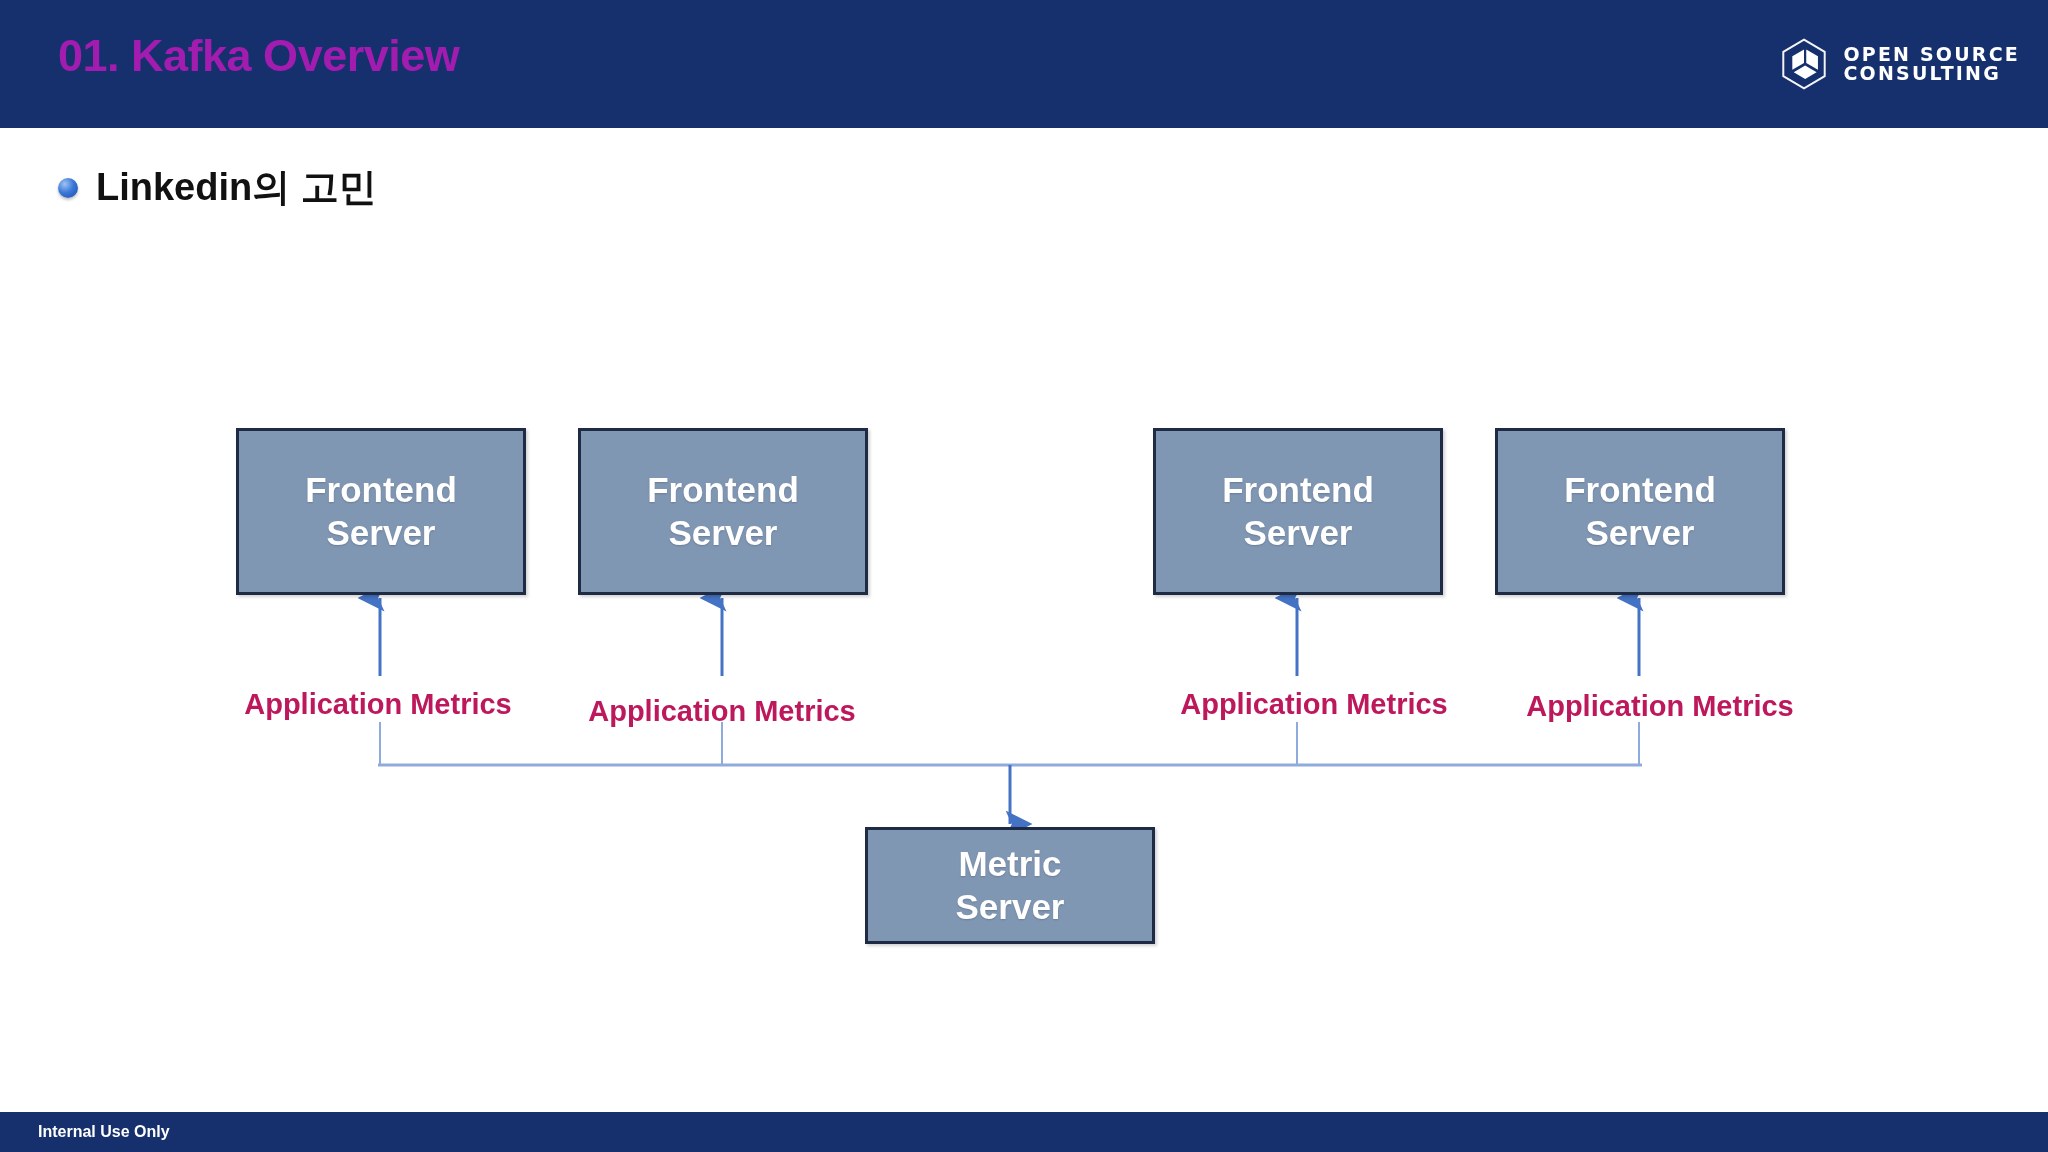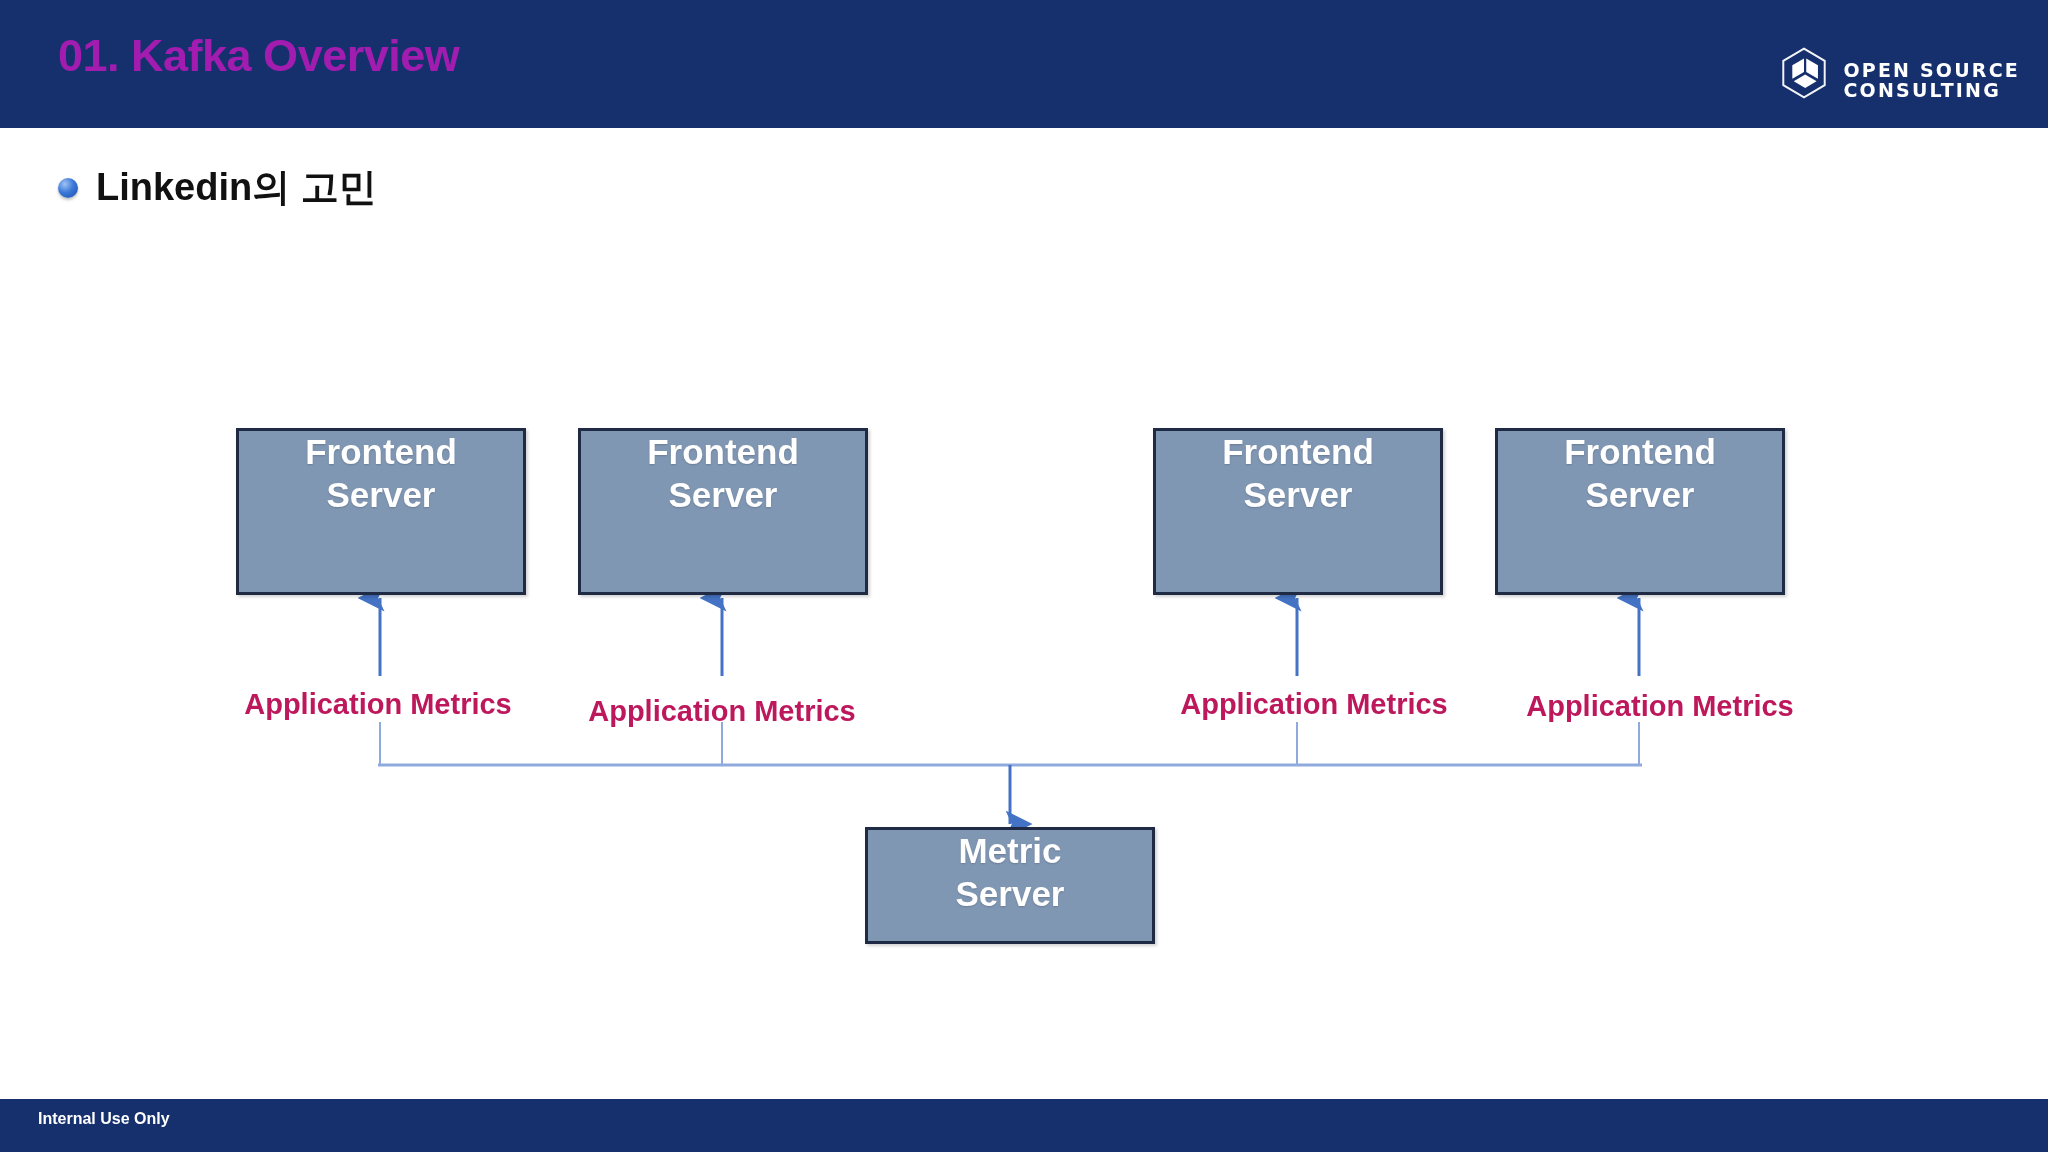--- a/index.html
+++ b/index.html
@@ -34,23 +34,22 @@
     white-space: nowrap;
   }
 
   
   #logo {
     position: absolute;
     right: 28px;
     top: 36px;
     height: 56px;
     display: flex;
-    align-items: flex-end;
+    align-items: center;
     gap: 12px;
-    margin-top: 8px;
   }
   #logo-mark { width: 54px; height: 54px; display: block; }
   #logo-text {
     display: flex;
     flex-direction: column;
     line-height: 1.02;
     color: #ffffff;
   }
   .logo-line {
     font-size: 19px;
@@ -89,21 +88,21 @@
     left: 0; top: 0;
     width: 2048px;
     height: 1152px;
   }
   .node-box {
     position: absolute;
     background: #8097b4;
     border: 3px solid #1f2a44;
     box-shadow: 2px 2px 3px rgba(0,0,0,0.18);
     display: flex;
-    align-items: flex-start;
+    align-items: center;
     justify-content: center;
     box-sizing: border-box;
   }
   .node-label {
     color: #ffffff;
     font-weight: bold;
     font-size: 35px;
     line-height: 1.22;
     text-align: center;
     white-space: pre-line;
@@ -124,21 +123,21 @@
     height: 1152px;
     pointer-events: none;
   }
 
   
   #footer-bar {
     position: absolute;
     left: 0;
     bottom: 0;
     width: 2048px;
-    height: 53px;
+    height: 40px;
     background: #15306d;
     margin-top: 24px;
   }
   #footer-text {
     position: absolute;
     left: 38px;
     top: 11px;
     font-size: 16px;
     font-weight: bold;
     color: #ffffff;

